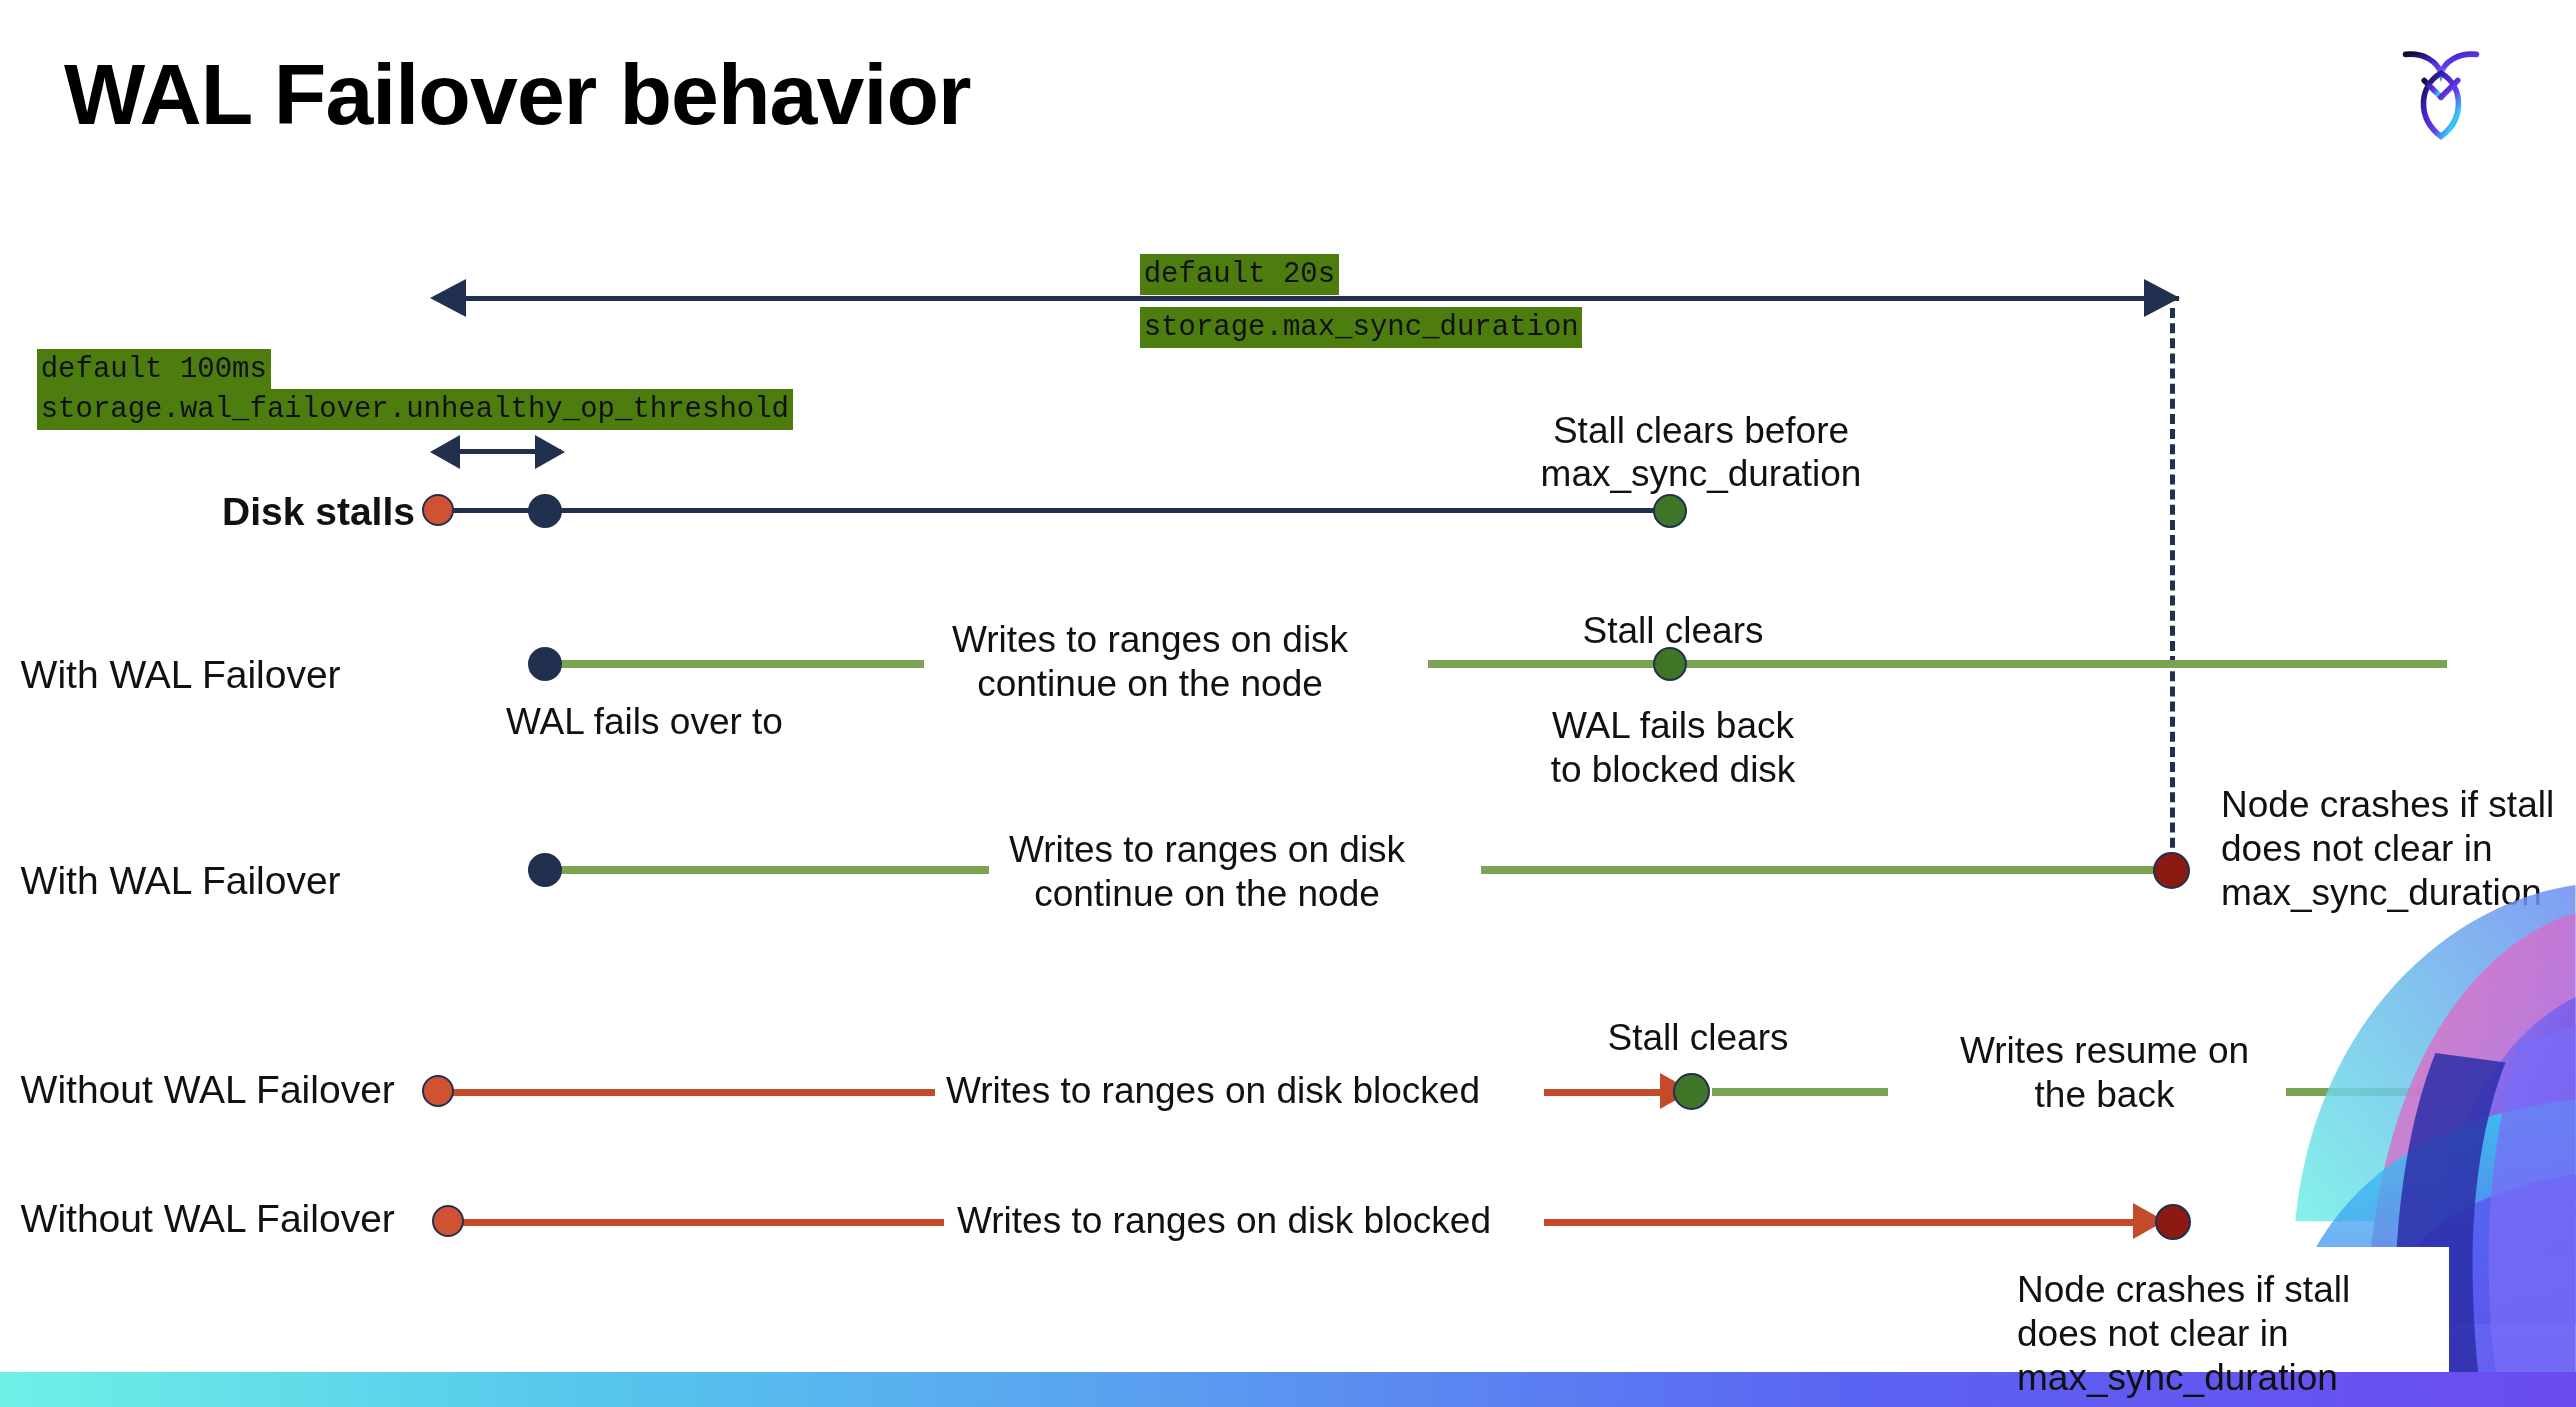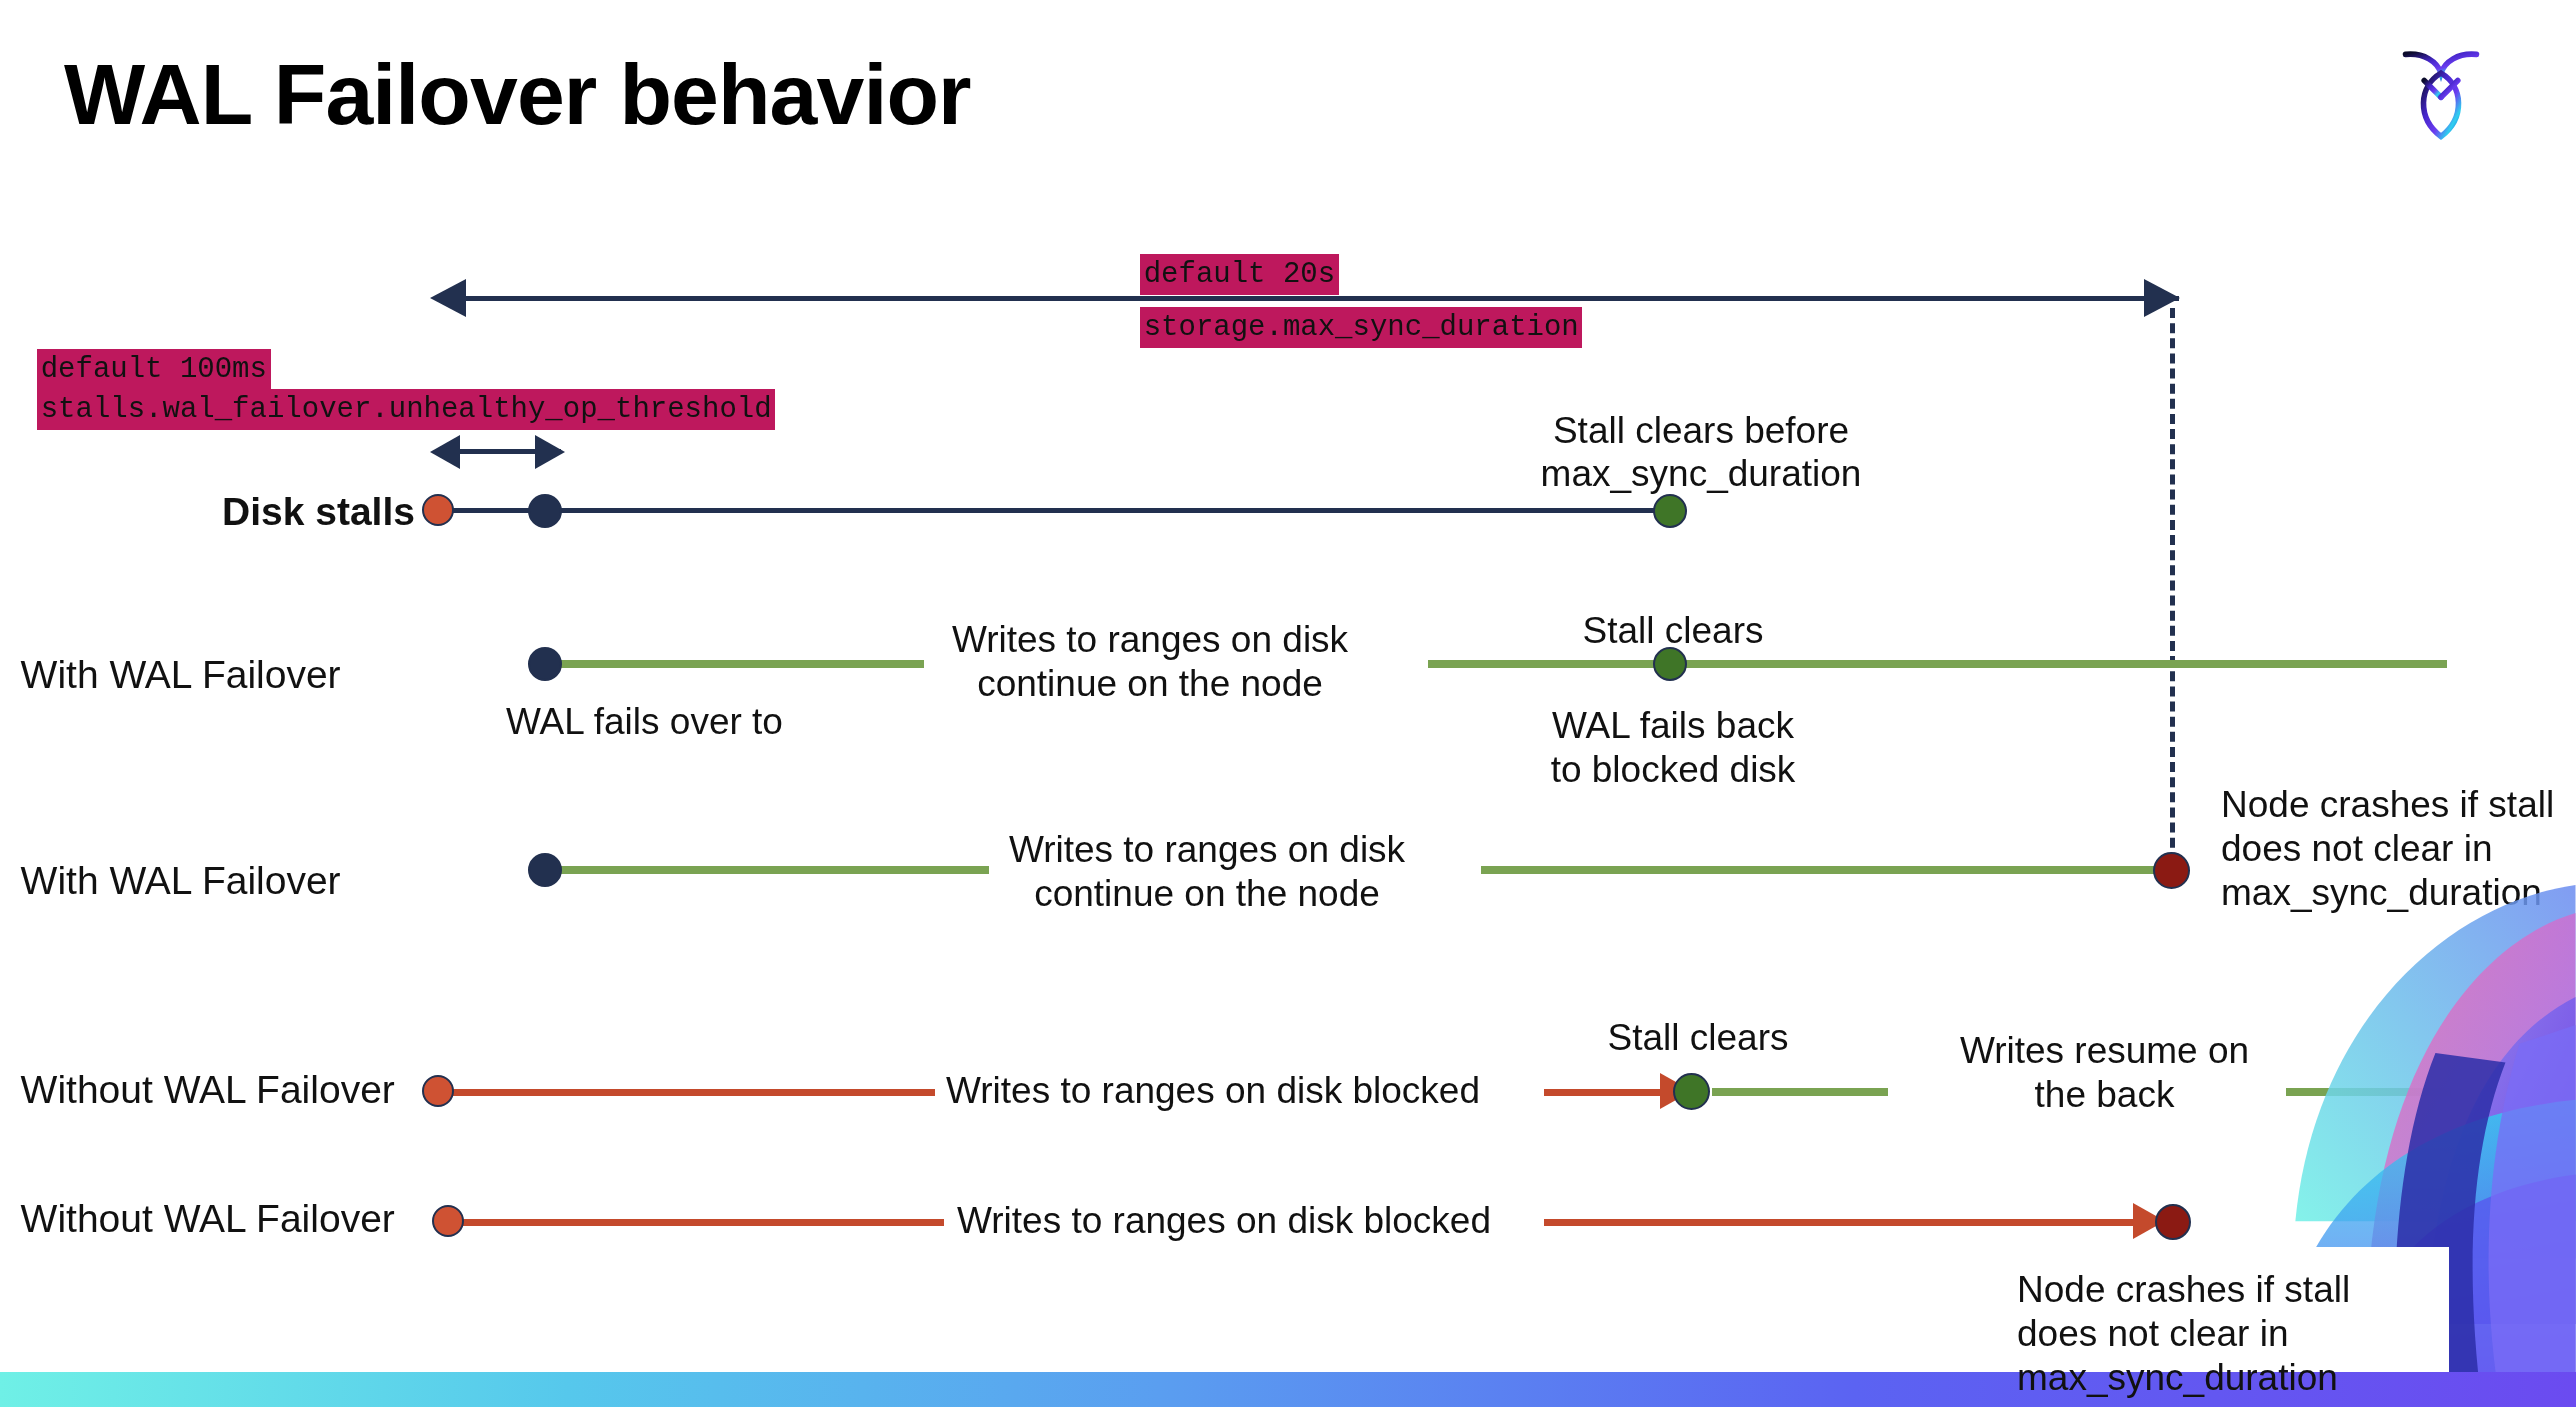--- a/index.html
+++ b/index.html
@@ -17,21 +17,21 @@
   }
 
   
   #logo{position:absolute;left:2385px;top:32px;width:112px;height:112px;}
 
   
   .codechip{
     position:absolute;
     font-family:"Liberation Mono",monospace;
     font-size:29px;line-height:41px;
-    background:#be185d;color:#111;
+    background:#4d7c0f;color:#111;
     padding:0 3.7px;white-space:nowrap;
   }
 
   
   .lbl{position:absolute;font-size:37px;line-height:45px;color:#111;white-space:nowrap;}
   .lbl.c{text-align:center;}
 
   .rowlabel{position:absolute;font-size:39px;line-height:47px;color:#111;white-space:nowrap;}
 
   
@@ -104,21 +104,21 @@
   <div class="hline navy" style="left:437px;top:296px;width:1742px;height:4.7px;"></div>
   <div class="ah ah-left-navy" style="left:430px;top:279px;"></div>
   <div class="ah ah-right-navy" style="left:2144px;top:279px;"></div>
 
   <div class="codechip" style="left:1140px;top:254px;">default 20s</div>
   <div class="codechip" style="left:1140px;top:295px;margin-top:12px;">storage.max_sync_duration</div>
 
   <div class="vdash" style="left:2170px;top:308px;height:570px;"></div>
 
   <div class="codechip" style="left:37px;top:349px;">default 100ms</div>
-  <div class="codechip" style="left:37px;top:389px;">stalls.wal_failover.unhealthy_op_threshold</div>
+  <div class="codechip" style="left:37px;top:389px;">storage.wal_failover.unhealthy_op_threshold</div>
 
   <div class="hline navy" style="left:439px;top:449px;width:122px;height:4.7px;"></div>
   <div class="ah ah-left-navy-sm" style="left:430px;top:435px;"></div>
   <div class="ah ah-right-navy-sm" style="left:535px;top:435px;"></div>
 
   <div class="rowlabel" style="left:222px;top:488px;font-weight:bold;">Disk stalls</div>
 
   <div class="hline navy" style="left:437px;top:508px;width:1238px;height:4.7px;"></div>
 
   <div class="dot dot-red" style="left:422px;top:494px;width:32px;height:32px;"></div>

